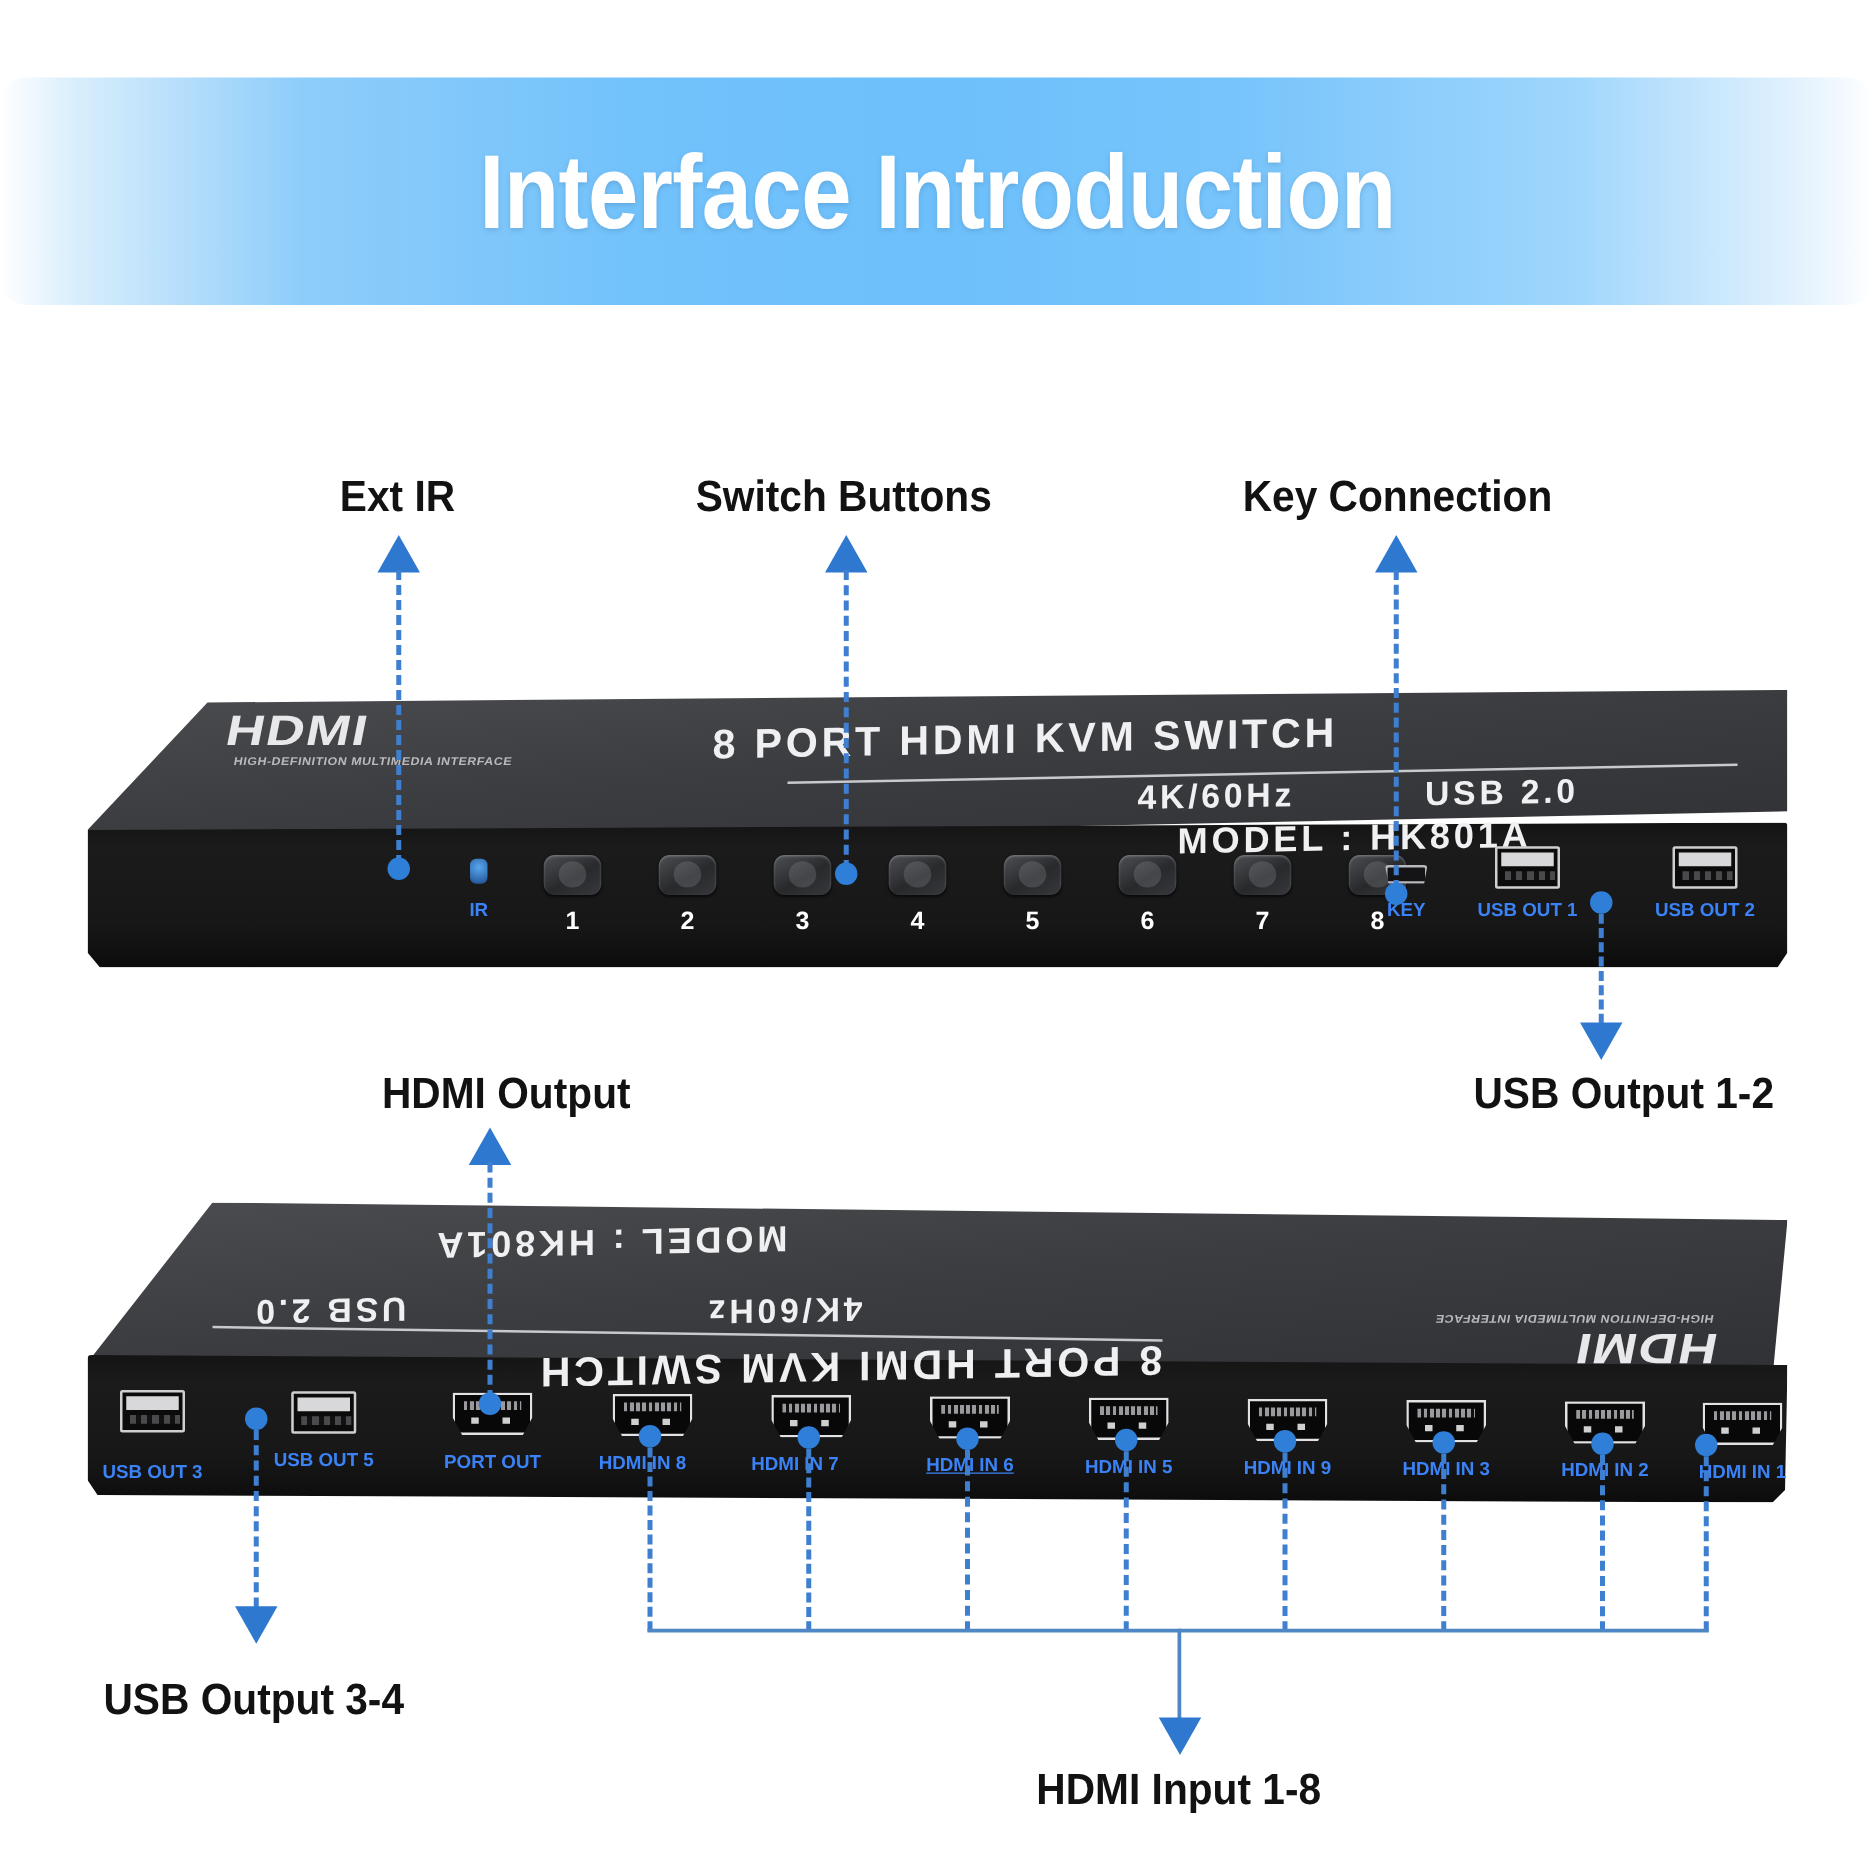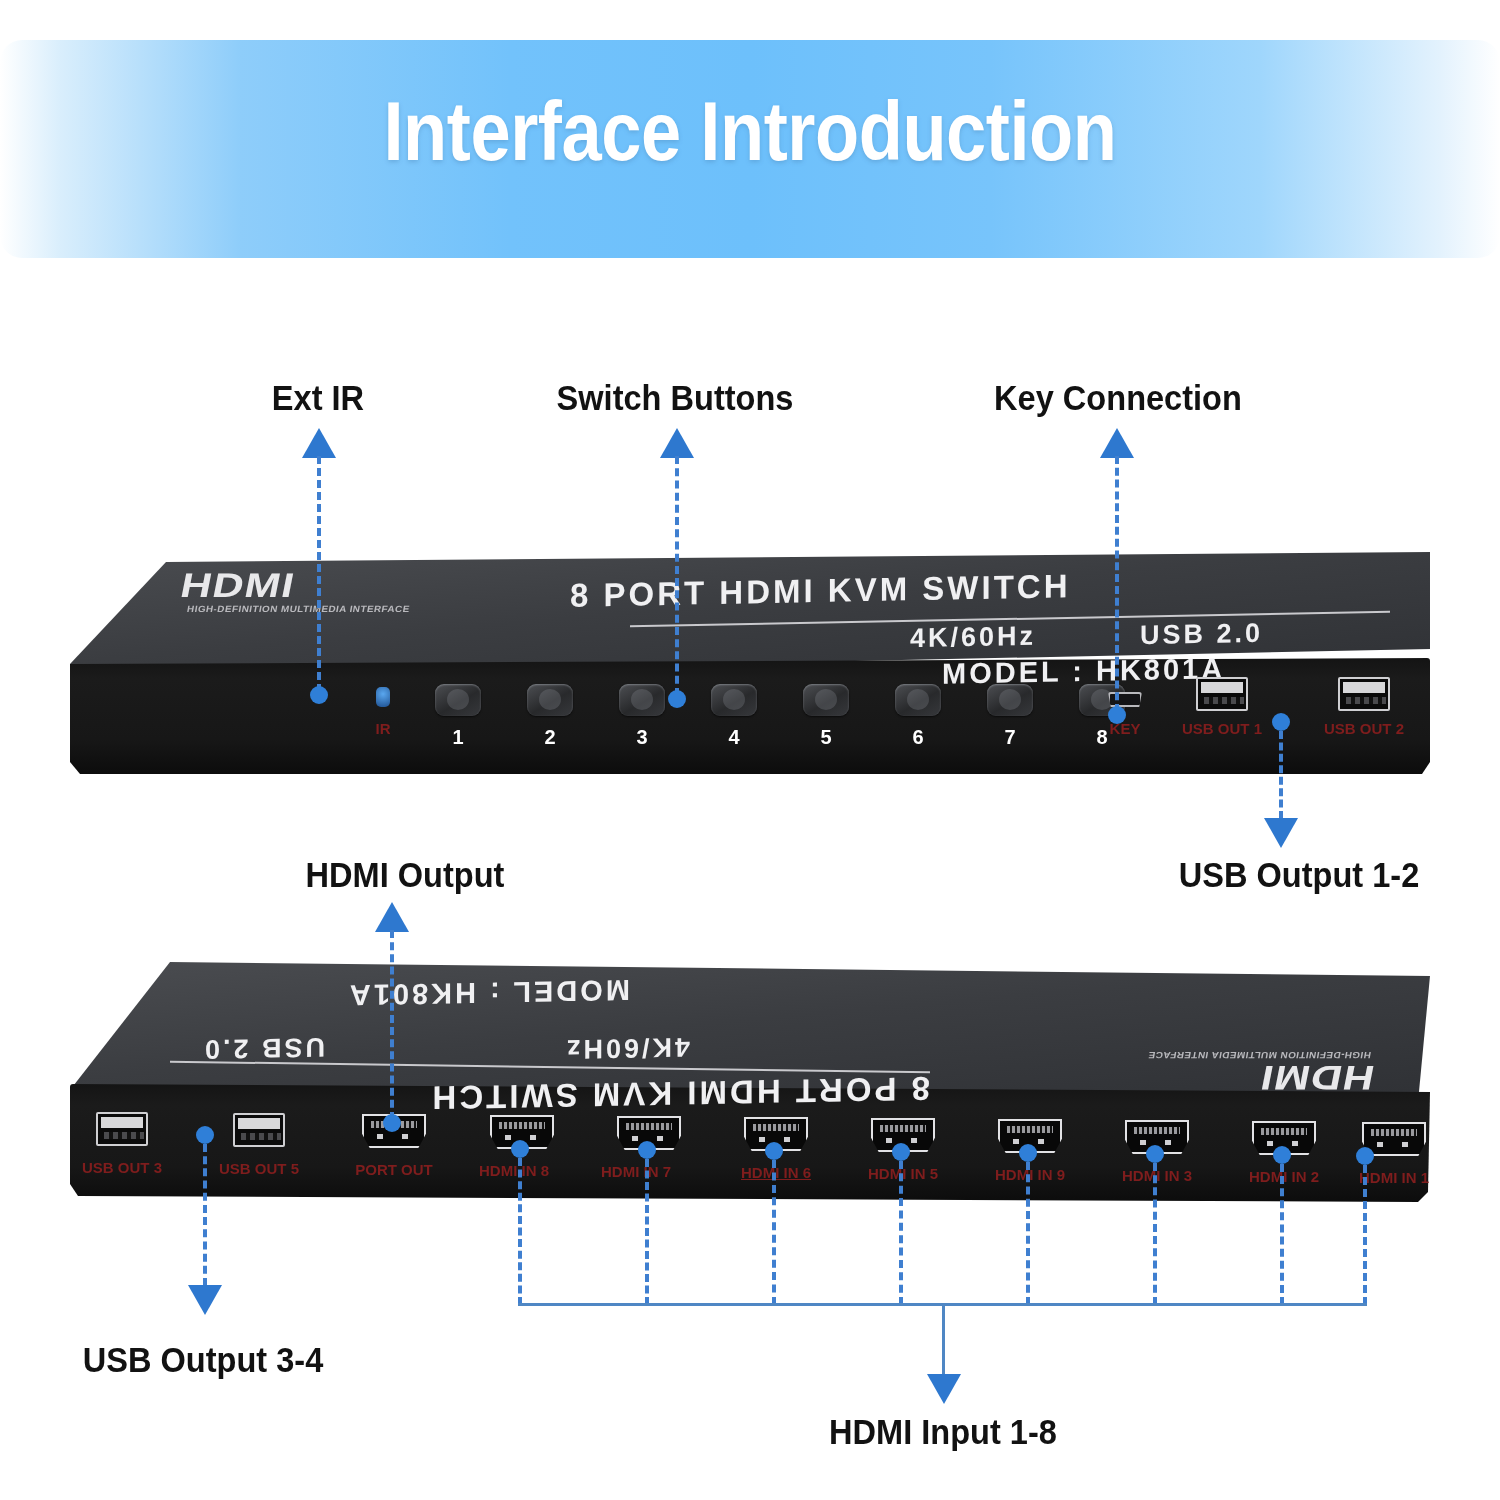--- a/index.html
+++ b/index.html
@@ -12,23 +12,23 @@
     height: 1500px;
     position: relative;
     overflow: hidden;
     font-family: "Liberation Sans", sans-serif;
   }
 
   
   .banner {
     position: absolute;
     left: 0;
-    top: 40px;
+    top: 62px;
     width: 1500px;
-    height: 218px;
+    height: 182px;
     background: linear-gradient(to right,
         #ffffff 0%,
         #d9eefc 4%,
         #8ecdfa 16%,
         #72c2fb 34%,
         #6dc0fb 50%,
         #77c4fb 66%,
         #9fd6fc 84%,
         #e3f2fd 96%,
         #ffffff 100%);
@@ -154,21 +154,21 @@
   .btn8::after {
     content: "";
     position: absolute;
     left: 12px; top: 5px;
     width: 22px; height: 21px;
     border-radius: 50%;
     background: rgba(150,155,165,0.25);
   }
   .plabel {
     position: absolute;
-    color: #7f1d1d;
+    color: #3b82f6;
     font-family: "Liberation Sans", sans-serif;
     font-size: 15px;
     font-weight: bold;
     white-space: nowrap;
     text-align: center;
   }
   .plabel-num {
     position: absolute;
     color: #ffffff;
     font-family: "Liberation Sans", sans-serif;
@@ -329,21 +329,21 @@
   <div class="silk" style="left:160px; top:12px; font-size:29px; transform: rotate(180deg) skewY(-1.1deg); transform-origin:left top;
               position:absolute; left:560px; top:44px;">MODEL : HK801A</div>
   <div class="silk" style="position:absolute; left:255px; top:100px; font-size:27px; transform: rotate(180deg) skewY(-1.1deg); transform-origin:left top;">USB 2.0</div>
   <div class="silk" style="position:absolute; left:620px; top:100px; font-size:27px; transform: rotate(180deg) skewY(-1.1deg); transform-origin:left top;">4K/60Hz</div>
   <div class="silk-rule" style="left:100px; top:104px; width:760px; transform: skewY(0.8deg);"></div>
   <div class="silk" style="position:absolute; left:860px; top:145px; font-size:33px; transform: rotate(180deg) skewY(-1.1deg); transform-origin:left top;">8 PORT HDMI KVM SWITCH</div>
   <div class="brand-hdmi" style="position:absolute; left:1300px; top:135px; font-size:34px; transform: rotate(180deg) scaleX(1.25) skewX(-9deg); transform-origin:left top;">HDMI</div>
   <div class="brand-sub" style="position:absolute; left:1300px; top:98px; transform: rotate(180deg) scaleX(1.1) skewX(-9deg); transform-origin:left top;">HIGH-DEFINITION MULTIMEDIA INTERFACE</div>
 
   <div class="usbport" style="left:26px; top:150px;"></div>
-  <div class="plabel" style="left:-4px; top:197px; width:112px;text-align:center;">USB OUT 3</div>
+  <div class="plabel" style="left:-4px; top:207px; width:112px;text-align:center;">USB OUT 3</div>
 
   <div class="usbport" style="left:163px; top:151px;"></div>
   <div class="plabel" style="left:133px; top:198px; width:112px;">USB OUT 5</div>
 
   <div class="hdmiport" style="left:292px; top:152px;"></div>
   <div class="plabel" style="left:268px; top:199px; width:112px;">PORT OUT</div>
 
   <div class="hdmiport" style="left:420px; top:153px;"></div>
   <div class="plabel" style="left:388px; top:200px; width:112px;">HDMI IN 8</div>
 

